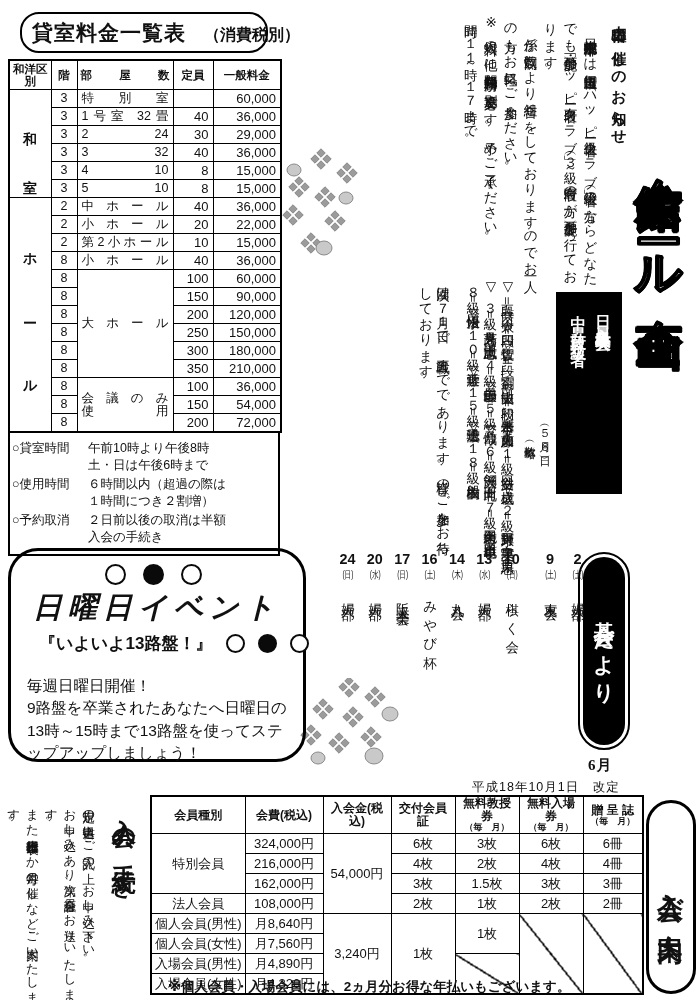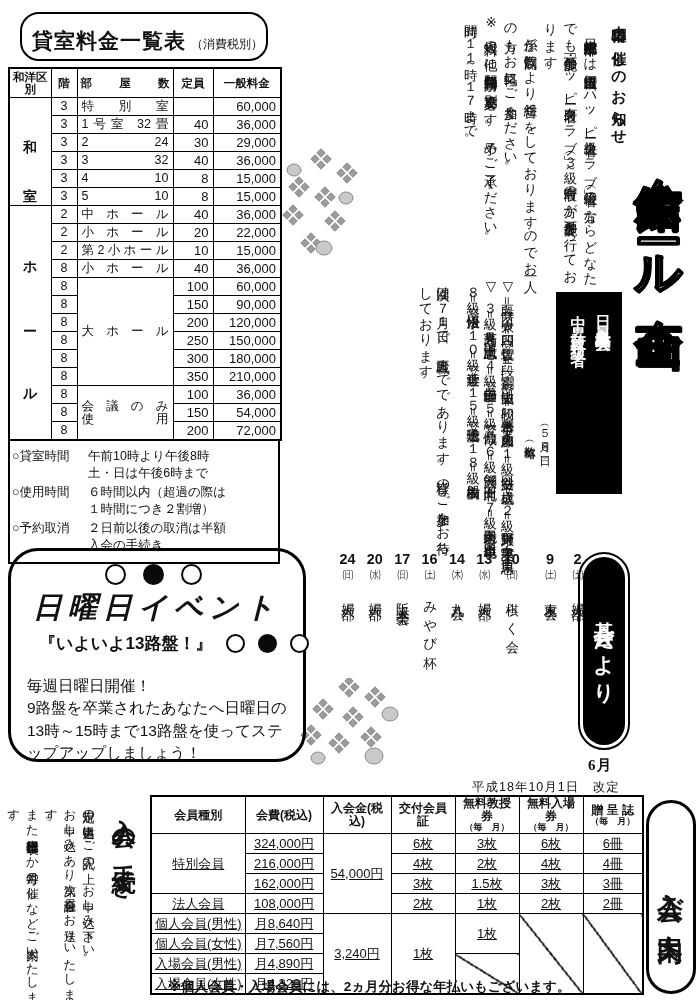--- a/index.html
+++ b/index.html
@@ -4,23 +4,23 @@
 <style>
   html,body{margin:0;padding:0;background:#fff;}
   body{width:700px;height:1000px;position:relative;overflow:hidden;
        font-family:"Liberation Sans","DejaVu Sans",sans-serif;color:#111;}
   .abs{position:absolute;}
   .vrl{writing-mode:vertical-rl;text-orientation:mixed;}
 
   
   #rental{left:8px;top:12px;width:272px;}
   .capsule-title{margin-left:12px;width:248px;border:2.5px solid #000;border-radius:19px;
-    padding:13px 10px 4px;display:flex;align-items:baseline;gap:5px;box-sizing:border-box;}
+    padding:5px 10px 4px;display:flex;align-items:baseline;gap:18px;box-sizing:border-box;}
   .capsule-title .big{font-size:21px;font-weight:800;letter-spacing:1px;white-space:nowrap;}
-  .capsule-title .small{font-size:12px;font-weight:400;white-space:nowrap;}
+  .capsule-title .small{font-size:16px;font-weight:700;white-space:nowrap;}
   table.rental{margin-top:6px;border-collapse:collapse;width:272px;font-size:12.5px;table-layout:fixed;}
   table.rental th,table.rental td{border:1.2px solid #000;padding:0 4px;height:17px;line-height:1.05;}
   table.rental{border:2px solid #000;}
   table.rental th{font-weight:700;font-size:11.5px;height:21px;text-align:center;padding:2px 3px;}
   th.jcell,td.jcell{text-align:justify;text-align-last:justify;}
   td.ccell,th.ccell{text-align:center;}
   td.num{text-align:right;padding-right:6px;font-size:13px;}
   td.room{white-space:pre-line;}
   td.groupcell{padding:0;}
   .vspread{display:flex;flex-direction:column;justify-content:space-around;align-items:center;height:100%;
@@ -85,21 +85,21 @@
   
   #rev-date{left:472px;top:779px;font-size:12.5px;letter-spacing:1px;}
   #procedure{left:4px;top:800px;height:198px;}
   #procedure .ptitle{font-size:24px;font-weight:600;letter-spacing:6px;margin-block-end:10px;}
   #procedure p{margin:0;font-size:12.5px;line-height:1.5;letter-spacing:0.5px;}
   table.mem{position:absolute;left:150px;top:795px;width:492px;border-collapse:collapse;table-layout:fixed;
     font-size:13px;border:2px solid #000;}
   table.mem th,table.mem td{border:1.2px solid #000;text-align:center;padding:0 2px;}
   table.mem th{font-size:12px;font-weight:700;height:30px;line-height:1.1;}
   table.mem th .sub{display:block;font-size:9px;font-weight:700;letter-spacing:0;}
-  table.mem td{height:19px;text-decoration:underline;}
+  table.mem td{height:19px;}
   td.diag{background-image:linear-gradient(to right top,transparent calc(50% - 0.8px),
     #000 calc(50% - 0.8px),#000 calc(50% + 0.8px),transparent calc(50% + 0.8px));}
   #mem-note{left:156px;top:978px;font-size:13.5px;font-weight:700;margin-left:12px;}
   #goannai{left:646px;top:800px;width:50px;height:194px;border:3px solid #000;border-radius:27px;
     box-sizing:border-box;display:flex;align-items:center;justify-content:center;}
   #goannai .txt{writing-mode:vertical-rl;font-size:26px;font-weight:600;letter-spacing:4px;}
 
   .decor{position:absolute;}
 </style>
 </head>

